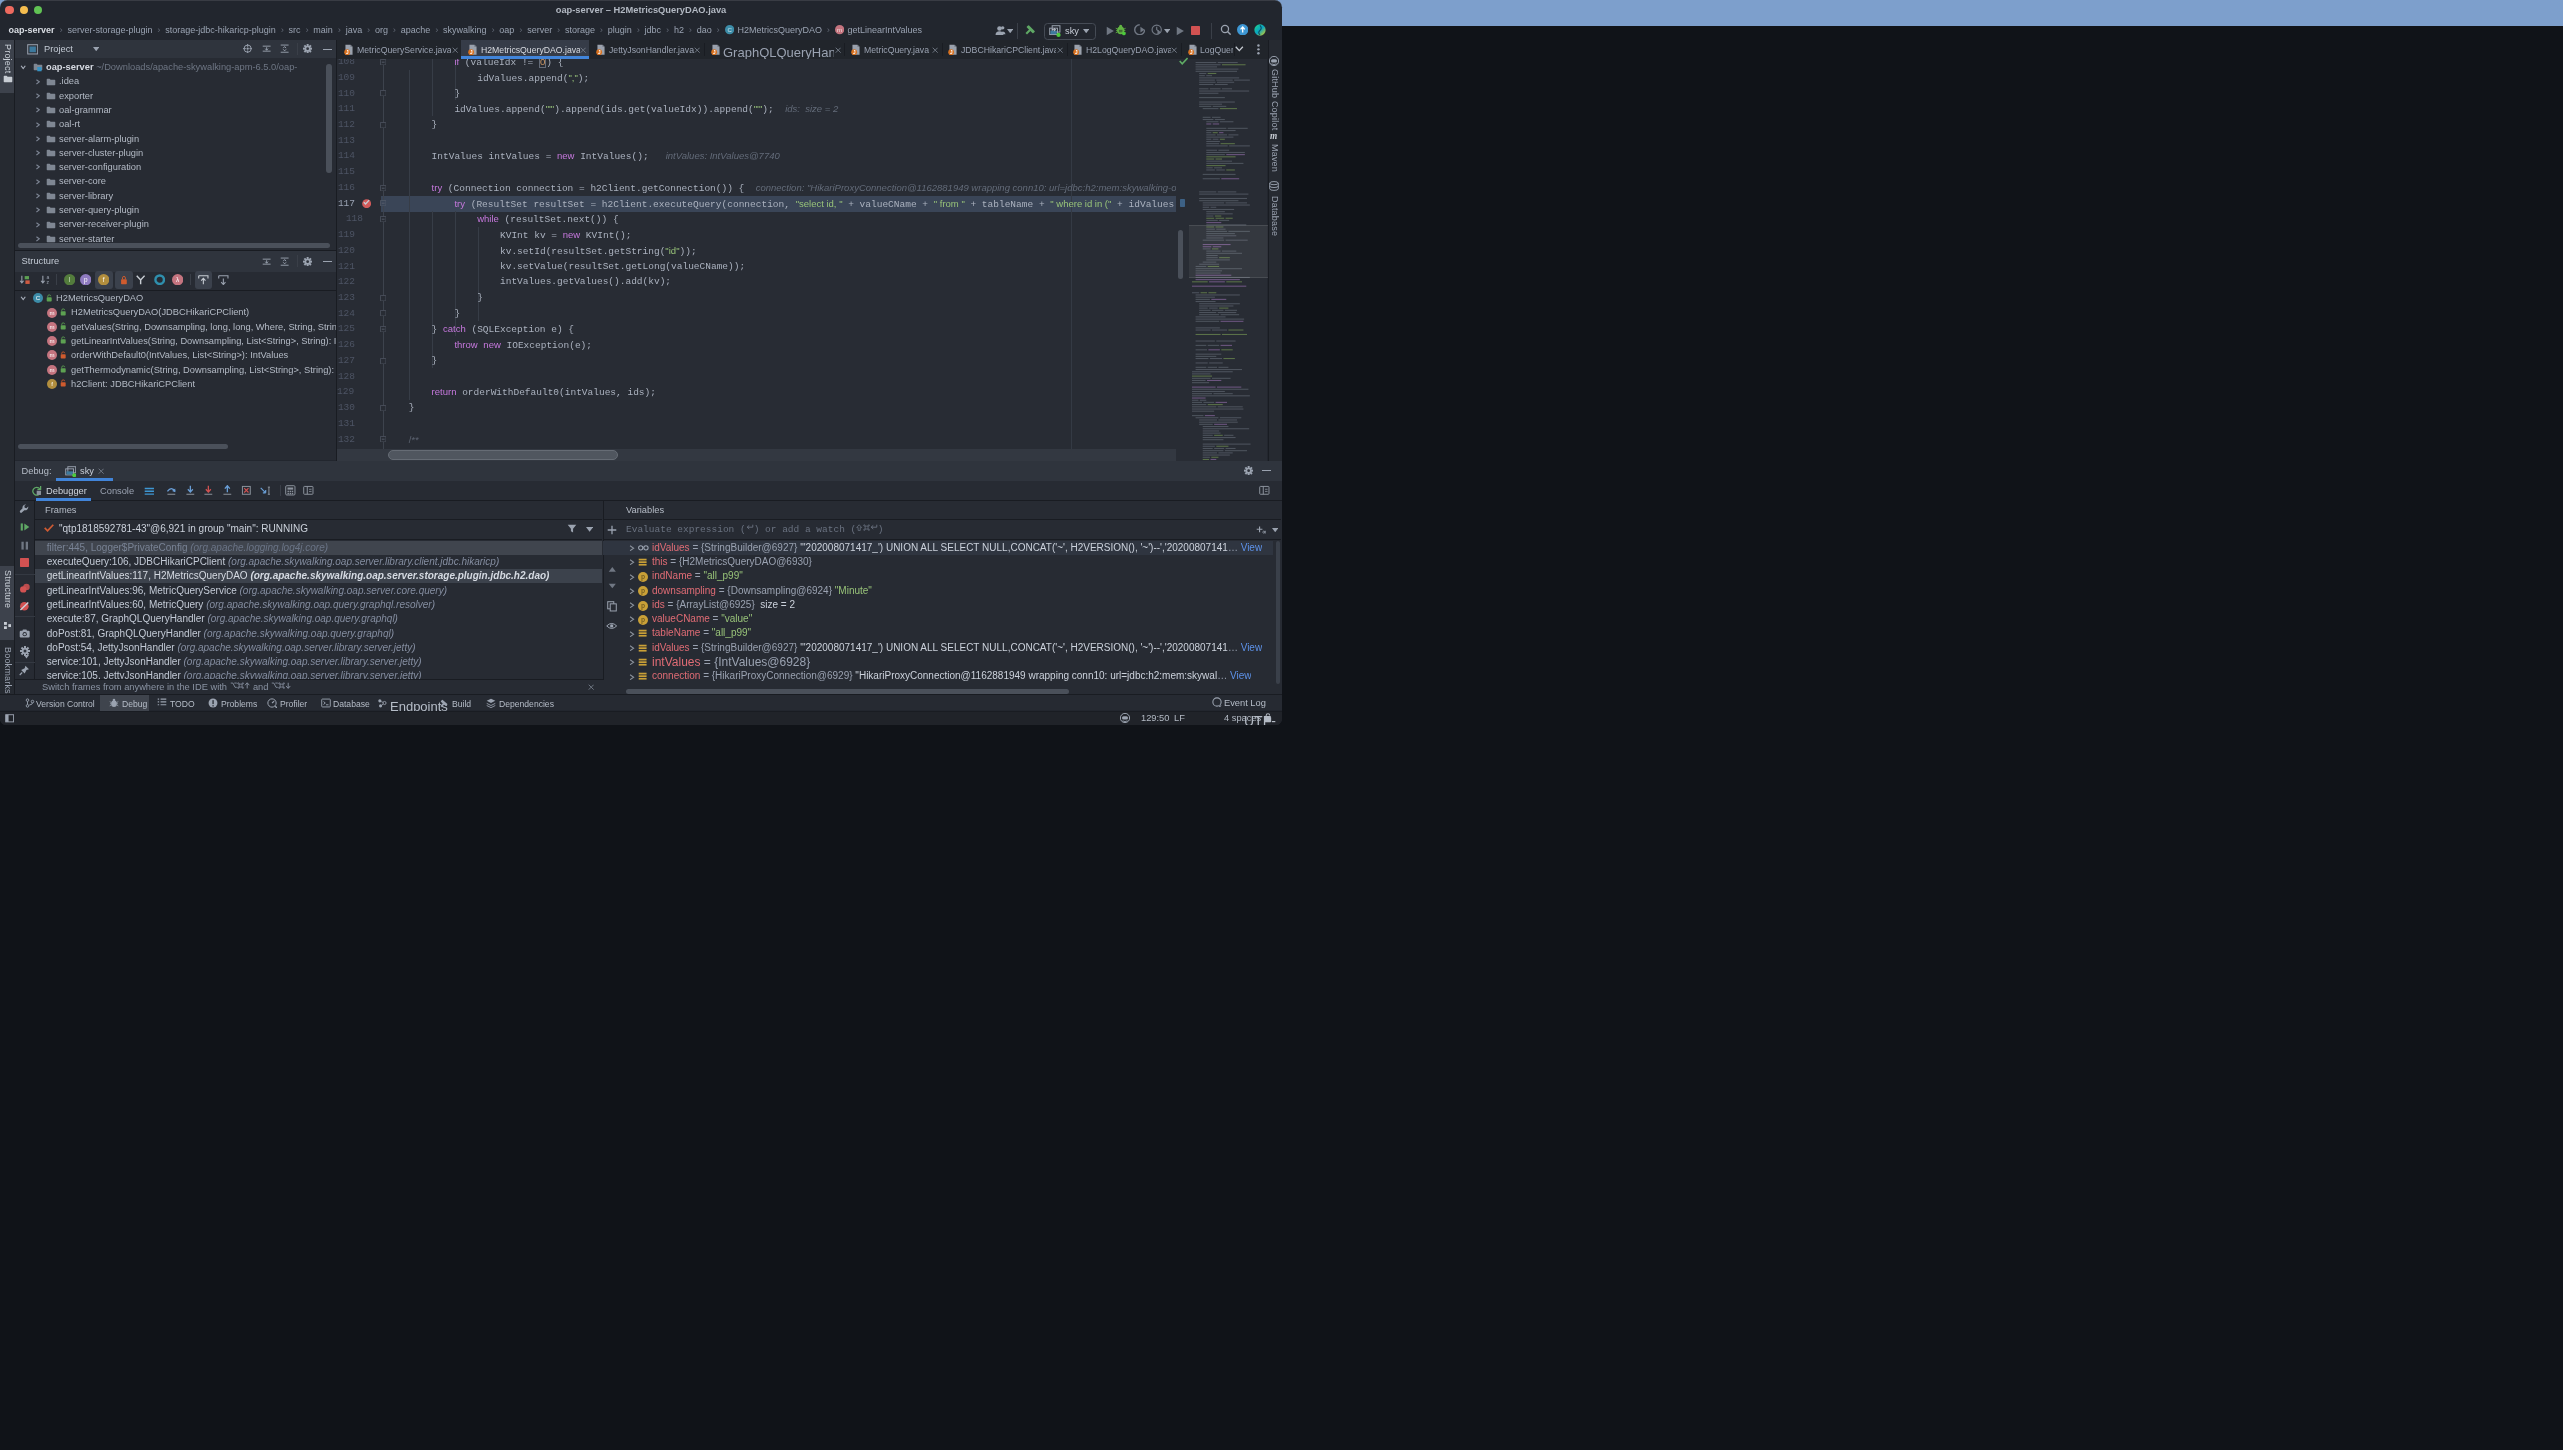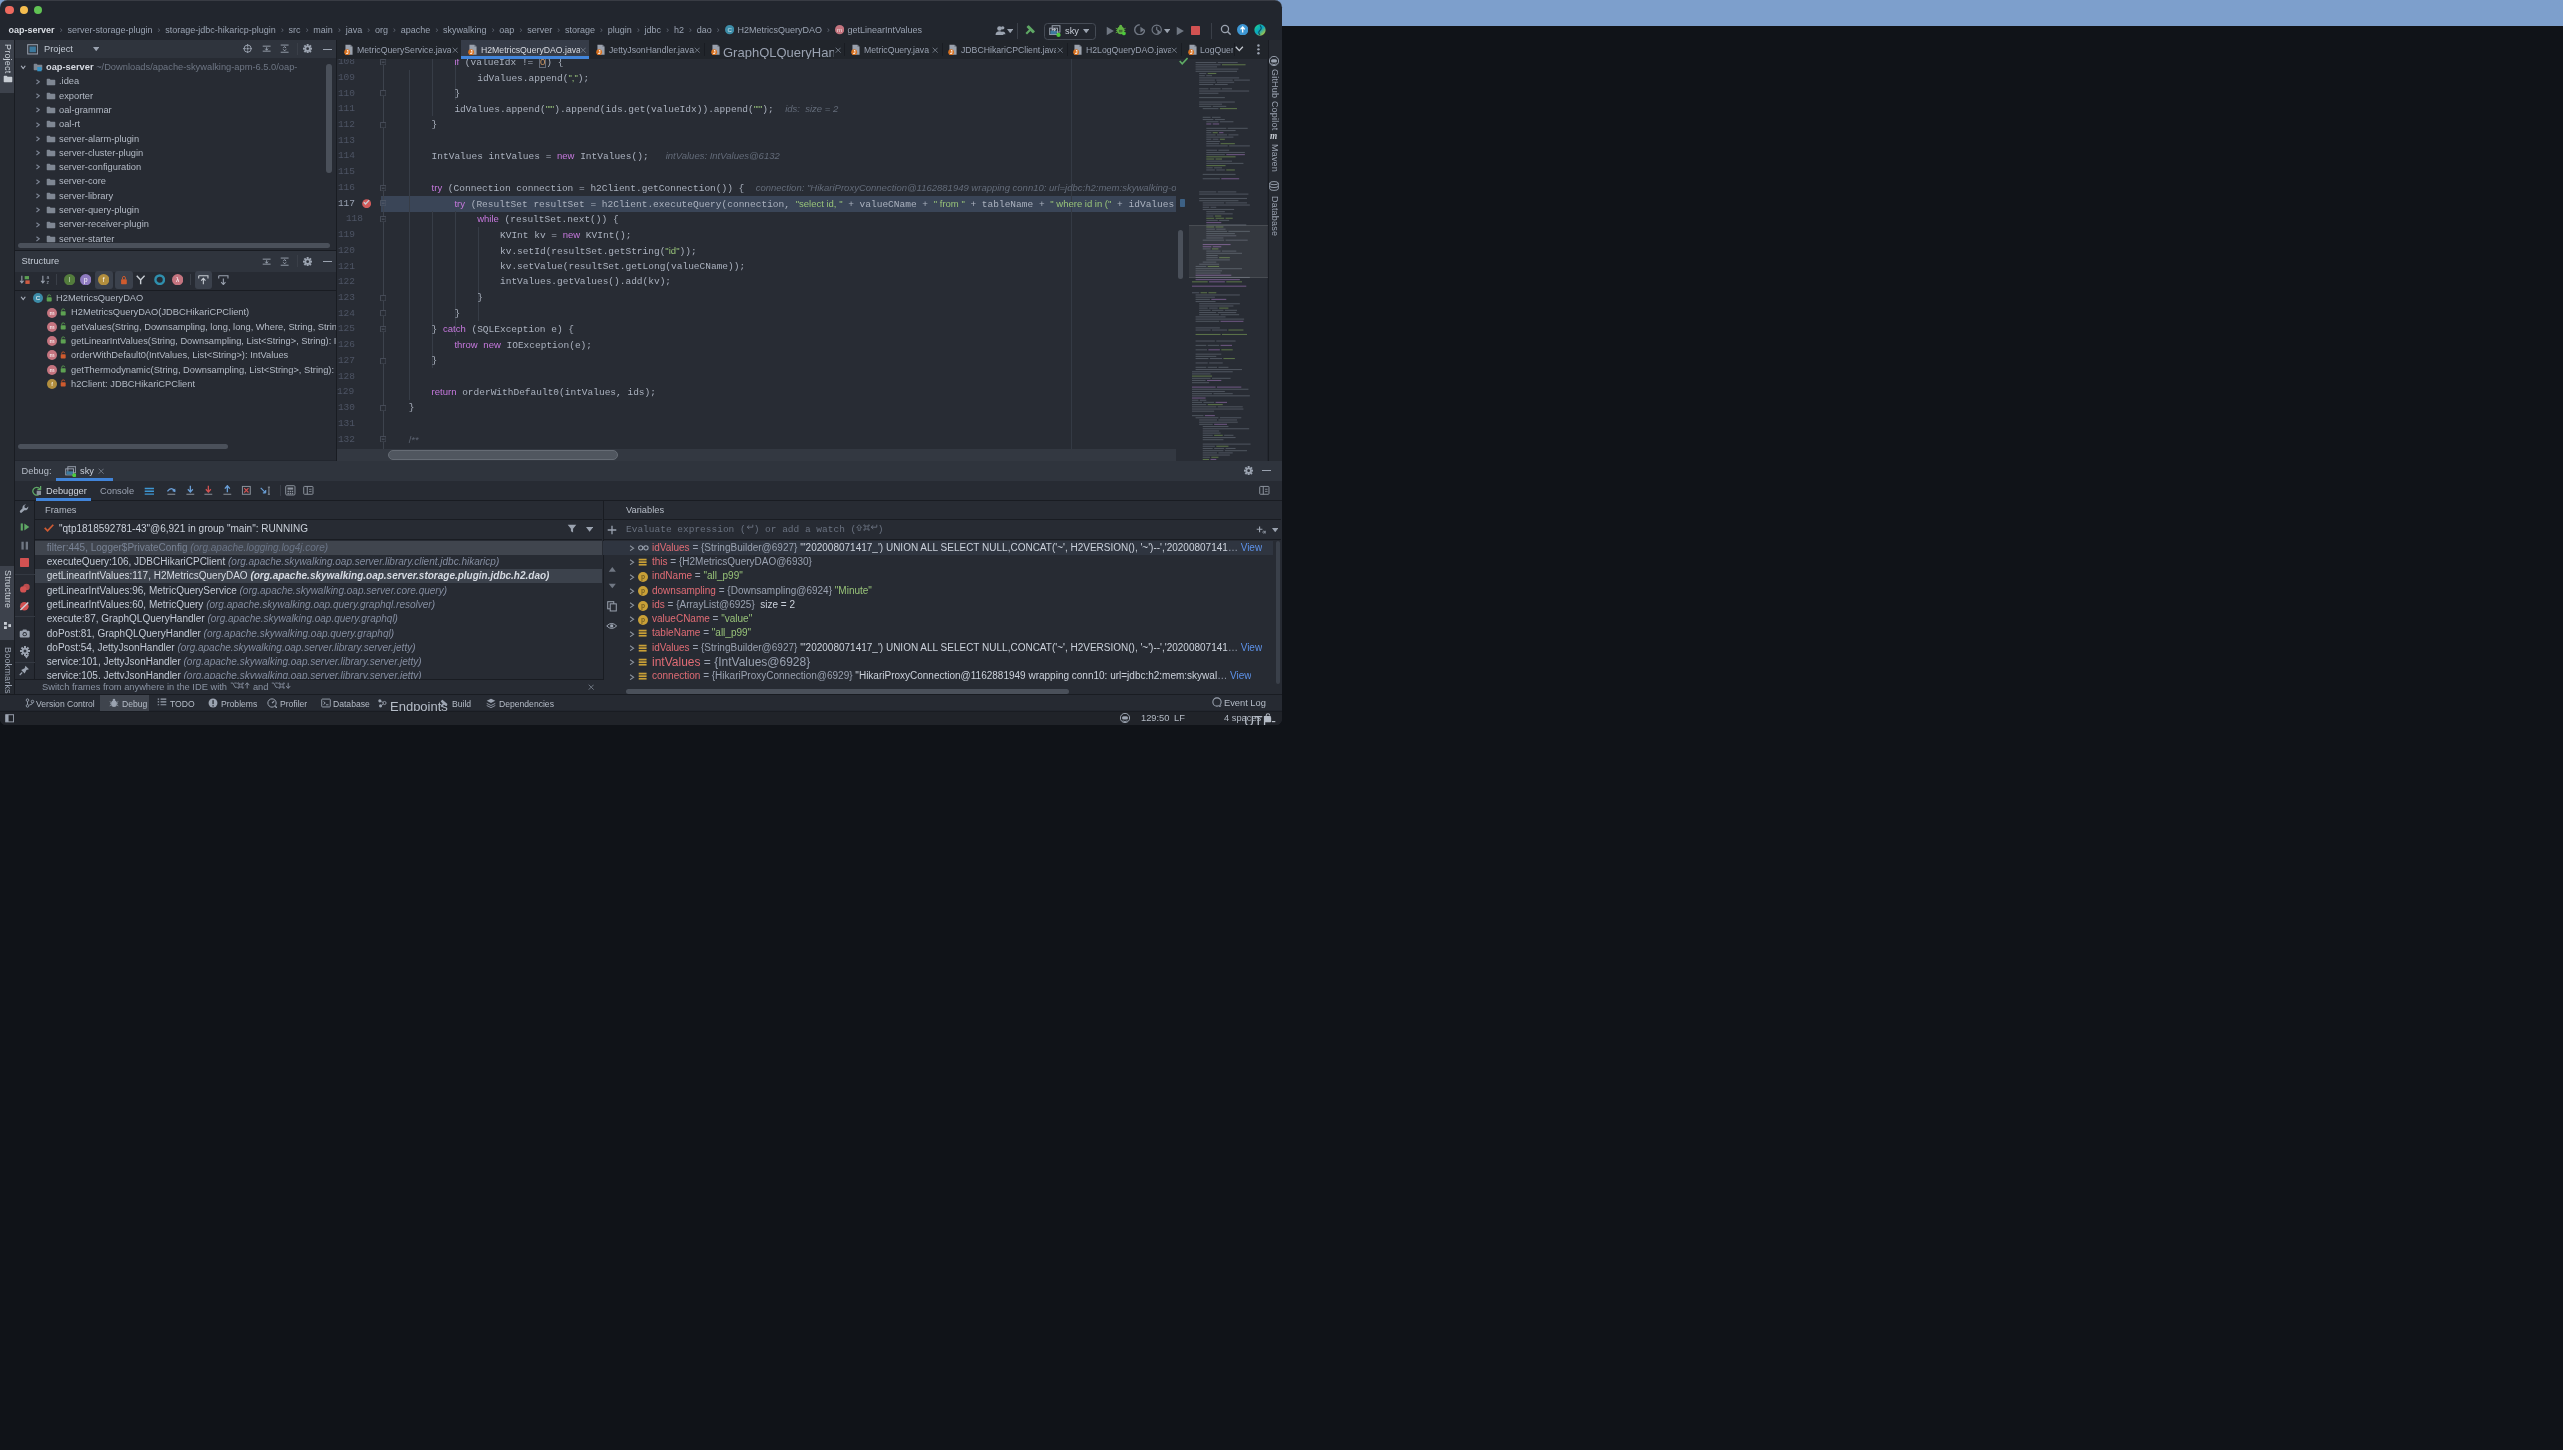--- a/index.html
+++ b/index.html
@@ -9,20 +9,21 @@
 .cl{position:absolute;left:0;white-space:pre;height:15.7px;line-height:15.7px;}
 .row20{position:absolute;height:14.3px;line-height:14.3px;white-space:nowrap;}
 .it{font-style:italic;}
 .vlab{position:absolute;writing-mode:vertical-rl;text-orientation:sideways;font-size:9px;letter-spacing:0.2px;}
 </style></head><body>
 <div style="position:absolute;left:0;top:0;width:100%;height:26px;background:#7d9fcc"></div>
 <div class="win">
 <div class="abs" style="left:5.4px;top:5.8px;width:8.4px;height:8.4px;border-radius:50%;background:#ee6a5f"></div>
     <div class="abs" style="left:20px;top:5.8px;width:8.4px;height:8.4px;border-radius:50%;background:#f5bd4f"></div>
     <div class="abs" style="left:34px;top:5.8px;width:8.4px;height:8.4px;border-radius:50%;background:#61c354"></div>
+    <div class="abs" style="left:0;top:0;width:1282px;height:20px;text-align:center;line-height:21px;font-size:9.3px;font-weight:bold;color:#b2b8c2">oap-server – H2MetricsQueryDAO.java</div>
     <div class="abs" style="left:8.6px;top:20px;height:20px;display:flex;align-items:center;font-size:9px;color:#9aa3b2;white-space:nowrap">
       <span style="font-weight:bold;color:#d9dde3">oap-server</span>
       <span style="color:#5f6673;font-size:9.3px;margin:0 3.6px;font-family:'Liberation Mono',monospace">›</span>
       <span style="">server-storage-plugin</span>
       <span style="color:#5f6673;font-size:9.3px;margin:0 3.6px;font-family:'Liberation Mono',monospace">›</span>
       <span style="">storage-jdbc-hikaricp-plugin</span>
       <span style="color:#5f6673;font-size:9.3px;margin:0 3.6px;font-family:'Liberation Mono',monospace">›</span>
       <span style="">src</span>
       <span style="color:#5f6673;font-size:9.3px;margin:0 3.6px;font-family:'Liberation Mono',monospace">›</span>
       <span style="">main</span>
@@ -604,21 +605,21 @@
       <div class="abs" style="left:25px;top:140px"><svg style="vertical-align:top" width="9.3" height="9.3" viewBox="0 0 13 13">
           <circle cx="6.5" cy="6.5" r="6.3" fill="#d15a5a"></circle>
           <path d="M2.5 4.5 L5 7 L10 1.5" stroke="#c8cdd4" stroke-width="1.8" fill="none"></path>
         </svg></div>
       <div class="cl mono" style="left:49px;top:-5px;color:#abb2bf">            <span style="color:#c678dd">if</span> (valueIdx != <span style="color:#d19a66;border:0.7px solid #646b78">0</span>) {</div>
       <div class="cl mono" style="left:49px;top:10.7px;color:#abb2bf">                idValues.append(<span style="color:#98c379">","</span>);</div>
       <div class="cl mono" style="left:49px;top:26.5px;color:#abb2bf">            }</div>
       <div class="cl mono" style="left:49px;top:42px;color:#abb2bf">            idValues.append(<span style="color:#98c379">"'"</span>).append(ids.get(valueIdx)).append(<span style="color:#98c379">"'"</span>);  <span class="it" style="color:#636b79">ids:  size = 2</span></div>
       <div class="cl mono" style="left:49px;top:58px;color:#abb2bf">        }</div>
       <div class="cl mono" style="left:49px;top:74px;color:#abb2bf"></div>
-      <div class="cl mono" style="left:49px;top:89px;color:#abb2bf">        IntValues intValues = <span style="color:#c678dd">new</span> IntValues();   <span class="it" style="color:#636b79">intValues: IntValues@6132</span></div>
+      <div class="cl mono" style="left:49px;top:89px;color:#abb2bf">        IntValues intValues = <span style="color:#c678dd">new</span> IntValues();   <span class="it" style="color:#636b79">intValues: IntValues@7740</span></div>
       <div class="cl mono" style="left:49px;top:105px;color:#abb2bf"></div>
       <div class="cl mono" style="left:49px;top:121px;color:#abb2bf">        <span style="color:#c678dd">try</span> (Connection connection = h2Client.getConnection()) {  <span class="it" style="color:#636b79">connection: "HikariProxyConnection@1162881949 wrapping conn10: url=jdbc:h2:mem:skywalking-oap-db;DB_CLOSE_DELAY=-1</span></div>
       <div class="cl mono" style="left:49px;top:137px;color:#abb2bf">            <span style="color:#c678dd">try</span> (ResultSet resultSet = h2Client.executeQuery(connection, <span style="color:#98c379">"select id, "</span> + valueCName + <span style="color:#98c379">" from "</span> + tableName + <span style="color:#98c379">" where id in ("</span> + idValues.toString()</div>
       <div class="cl mono" style="left:49px;top:152px;color:#abb2bf">                <span style="color:#c678dd">while</span> (resultSet.next()) {</div>
       <div class="cl mono" style="left:49px;top:168px;color:#abb2bf">                    KVInt kv = <span style="color:#c678dd">new</span> KVInt();</div>
       <div class="cl mono" style="left:49px;top:184px;color:#abb2bf">                    kv.setId(resultSet.getString(<span style="color:#98c379">"id"</span>));</div>
       <div class="cl mono" style="left:49px;top:200px;color:#abb2bf">                    kv.setValue(resultSet.getLong(valueCName));</div>
       <div class="cl mono" style="left:49px;top:215px;color:#abb2bf">                    intValues.getValues().add(kv);</div>
       <div class="cl mono" style="left:49px;top:231px;color:#abb2bf">                }</div>
       <div class="cl mono" style="left:49px;top:247px;color:#abb2bf">            }</div>

